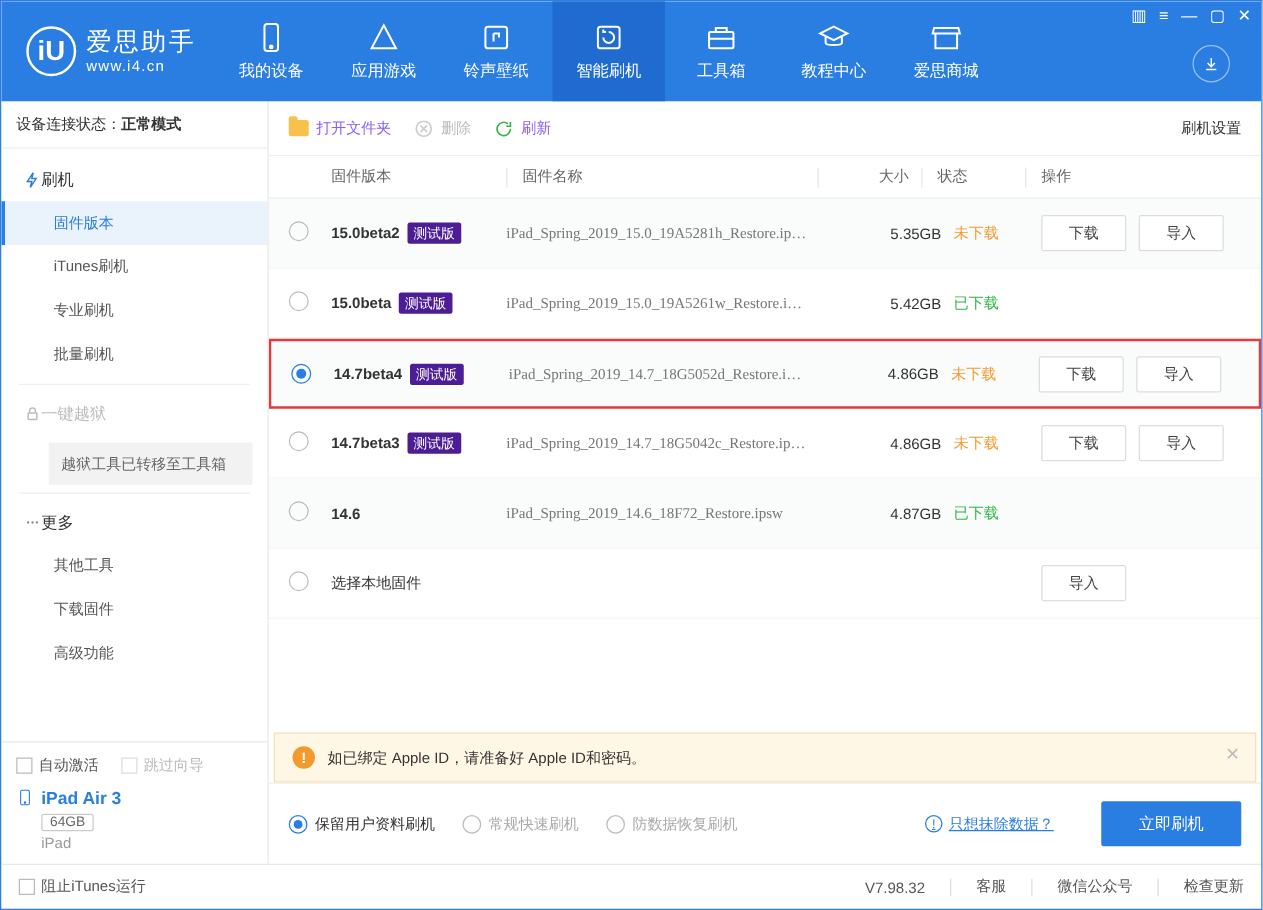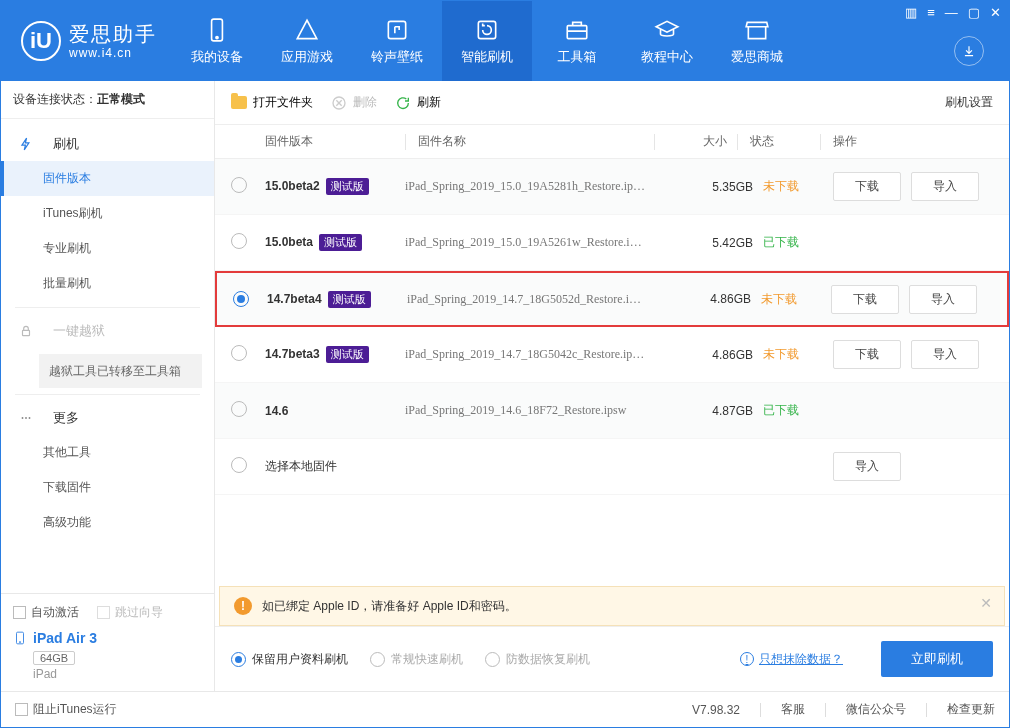--- a/index.html
+++ b/index.html
@@ -18,42 +18,42 @@
   .nav-item .filled { fill: #fff; }
   .window-controls { position: absolute; top: 4px; right: 8px; display: flex; gap: 10px; font-size: 13px; }
   .window-controls span { cursor: pointer; }
   .circle-btn { position: absolute; right: 25px; top: 35px; width: 30px; height: 30px; border: 1.5px solid rgba(255,255,255,0.5); border-radius: 50%; display: flex; align-items: center; justify-content: center; cursor: pointer; }
   .circle-btn svg { width: 14px; height: 14px; stroke: #fff; fill: none; stroke-width: 2; }
 
   .body-row { display: flex; height: 610px; }
   .sidebar { width: 214px; border-right: 1px solid #e8e8e8; display: flex; flex-direction: column; }
   .device-status { padding: 10px 12px; font-size: 12px; border-bottom: 1px solid #eee; }
   .sb-section { padding: 8px 0; }
-  .sb-head { display: flex; align-items: center; gap: 20px; padding: 8px 18px; font-size: 13px; color: #333; cursor:pointer; }
+  .sb-head { display: flex; align-items: center; gap: 0; padding: 8px 18px; font-size: 13px; color: #333; cursor:pointer; }
   .sb-head .ic { width:14px; height:14px; display:inline-flex; align-items:center; justify-content:center; }
   .sb-head.blue .ic svg { stroke: #2a7de1; }
   .sb-head.gray .ic svg { stroke: #bbb; }
   .sb-item { padding: 9px 10px 9px 42px; font-size: 12px; color: #555; cursor: pointer; }
   .sb-item.active { background: #eaf2fc; color: #2a7de1; border-left: 3px solid #2a7de1; padding-left: 39px; }
   .sb-note { margin: 6px 12px 6px 38px; background: #f2f2f2; padding: 8px 10px; font-size: 12px; color: #666; line-height: 1.5; }
   .sb-divider { border: 0; border-top: 1px solid #eee; margin: 6px 14px; }
   .sb-bottom { border-top: 1px solid #e8e8e8; padding: 10px 12px; }
   .chk-row { display: flex; gap: 18px; align-items: center; margin-bottom: 8px; }
   .chk { display: inline-flex; align-items: center; gap: 5px; color: #555; cursor: pointer; }
   .chk .box { width:13px; height:13px; border:1px solid #bbb; background:#fff; }
   .chk.ghost { color: #bbb; text-align: right; }
   .chk.ghost .box { border-color:#ddd; }
   .device-name { color: #2a7de1; font-size: 14px; font-weight: 700; display:flex; align-items:center; gap:6px; margin-top:4px; }
   .device-name svg { width:14px; height:18px; stroke:#2a7de1; fill:none; stroke-width:1.5; }
   .device-tag { display:inline-block; border:1px solid #ccc; border-radius:2px; padding:0 6px; font-size:11px; color:#666; margin: 4px 0 2px 20px; }
   .device-sub { color:#999; font-size:12px; margin-left:20px; }
 
   .main { flex: 1; display: flex; flex-direction: column; }
   .toolbar { height: 44px; border-bottom: 1px solid #eee; display: flex; align-items: center; padding: 0 16px; gap: 18px; }
-  .tb-item { display:inline-flex; align-items:center; gap:6px; color:#000000; cursor:pointer; }
+  .tb-item { display:inline-flex; align-items:center; gap:6px; color:#8b5cf6; cursor:pointer; }
   .tb-item.dis { color:#bbb; }
   .tb-item .ic { width:16px; height:16px; display:inline-flex; align-items:center; justify-content:center; }
   .tb-right { margin-left:auto; display:inline-flex; align-items:center; gap:6px; color:#333; cursor:pointer; }
   .tb-right .ic svg { stroke:#f09b1e; }
   .folder-ic { width:16px; height:13px; background:#f7c14b; border-radius:2px; position:relative; }
   .folder-ic::before { content:""; position:absolute; top:-3px; left:0; width:7px; height:5px; background:#f7c14b; border-radius:2px 2px 0 0; }
 
   .tbl-head { display:flex; align-items:center; height:34px; padding:0 16px; color:#666; font-size:12px; border-bottom:1px solid #eee; }
   .col-radio { width: 34px; }
   .col-ver { width: 140px; }

